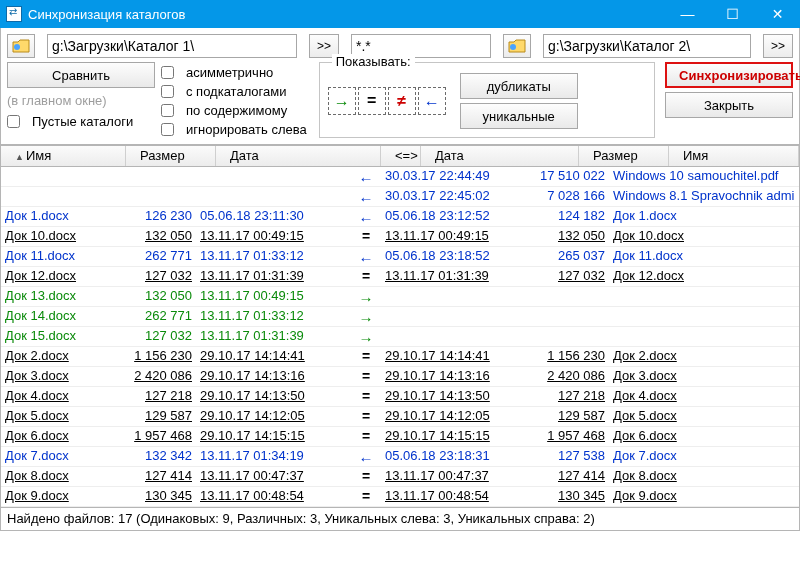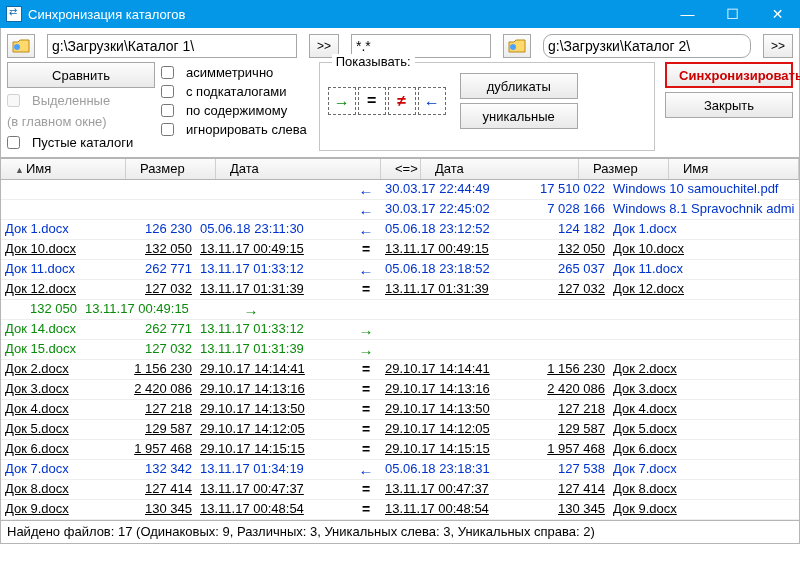--- a/index.html
+++ b/index.html
@@ -84,30 +84,26 @@
     </button>
     <input class="pathinput" style="width: 250px;" value="g:\Загрузки\Каталог 1\">
     <button class="gobtn">&gt;&gt;</button>
     <input class="filterinput" style="width: 140px;" value="*.*">
     <button class="folderbtn">
       <svg viewBox="0 0 18 14">
           <path d="M1 3 L6 3 L8 1 L17 1 L17 13 L1 13 Z" fill="#ffd96b" stroke="#b88a1a"></path>
           <circle cx="5" cy="8" r="3" fill="#4aa3ff"></circle>
         </svg>
     </button>
-    <input class="pathinput" style="flex: 1 1 0%; border-radius: 9px;" value="g:\Загрузки\Каталог 2\">
+    <input class="pathinput" style="flex: 1 1 0%;" value="g:\Загрузки\Каталог 2\">
     <button class="gobtn">&gt;&gt;</button>
   </div>
   <div class="row2">
     <div class="col-left">
       <button class="btn">Сравнить</button>
-      <label class="chk disabled">
-          <input type="checkbox" disabled="" style="">
-          <span>Выделенные</span>
-        </label>
       <div class="chk disabled">(в главном окне)</div>
       <label class="chk">
           <input type="checkbox" style="">
           <span>Пустые каталоги</span>
         </label>
     </div>
     <div class="col-mid">
       <label class="chk">
           <input type="checkbox" style="">
           <span>асимметрично</span>
@@ -206,20 +202,21 @@
       <div class="gr">
         <div class="gc c-name1 black">Док 12.docx</div>
         <div class="gc c-size1 num black">127 032</div>
         <div class="gc c-date1 black">13.11.17 01:31:39</div>
         <div class="gc c-op op"><span class="arrow-eq"></span></div>
         <div class="gc c-date2 black">13.11.17 01:31:39</div>
         <div class="gc c-size2 num black">127 032</div>
         <div class="gc c-name2 black">Док 12.docx</div>
       </div>
       <div class="gr">
+        <div class="gc c-name1 green">Док 13.docx</div>
         <div class="gc c-size1 num green">132 050</div>
         <div class="gc c-date1 green">13.11.17 00:49:15</div>
         <div class="gc c-op op"><span class="arrow-right"></span></div>
         <div class="gc c-date2 green"></div>
         <div class="gc c-size2 num green"></div>
         <div class="gc c-name2 green"></div>
       </div>
       <div class="gr">
         <div class="gc c-name1 green">Док 14.docx</div>
         <div class="gc c-size1 num green">262 771</div>

